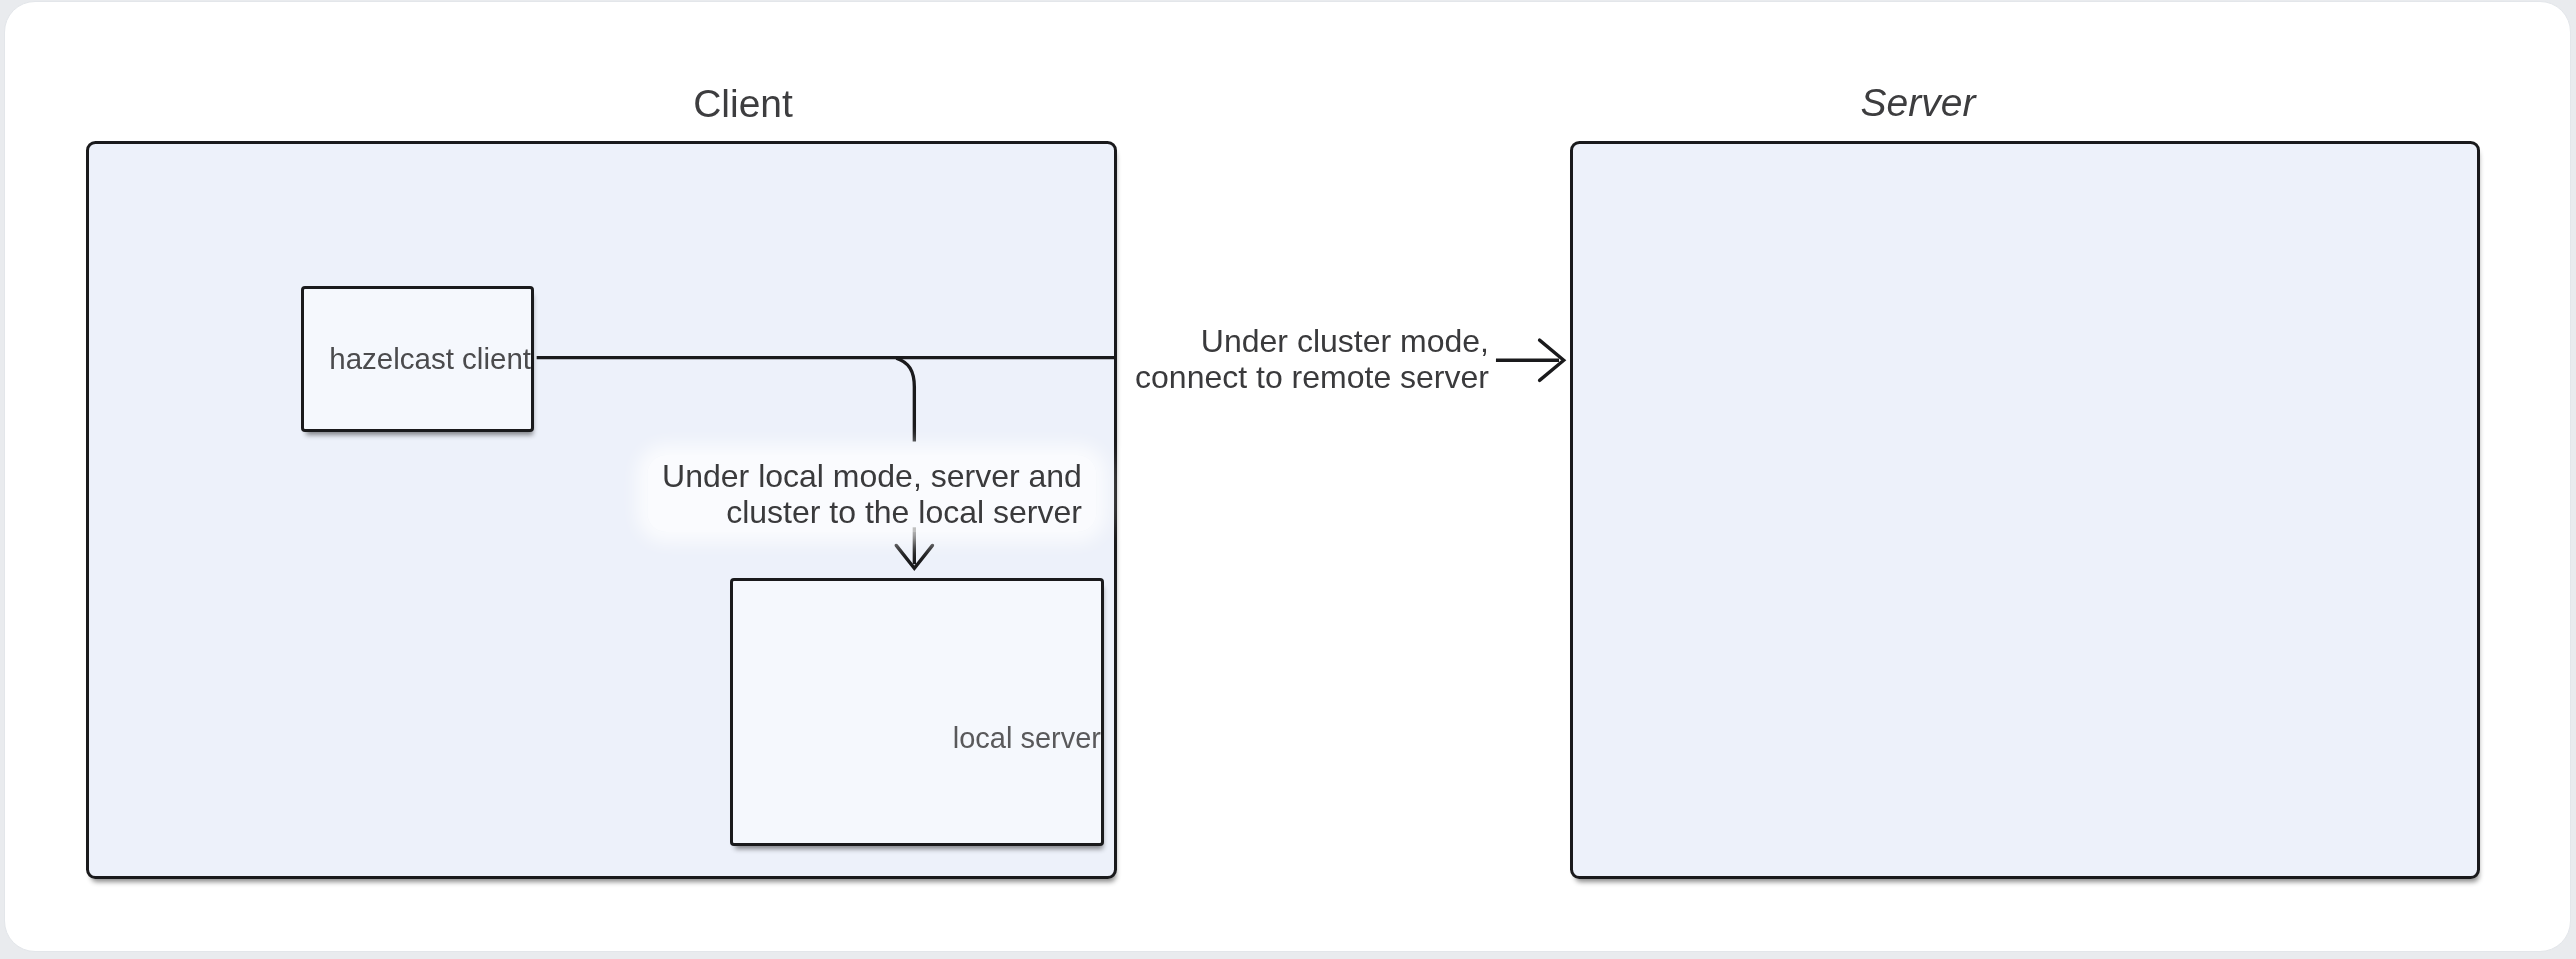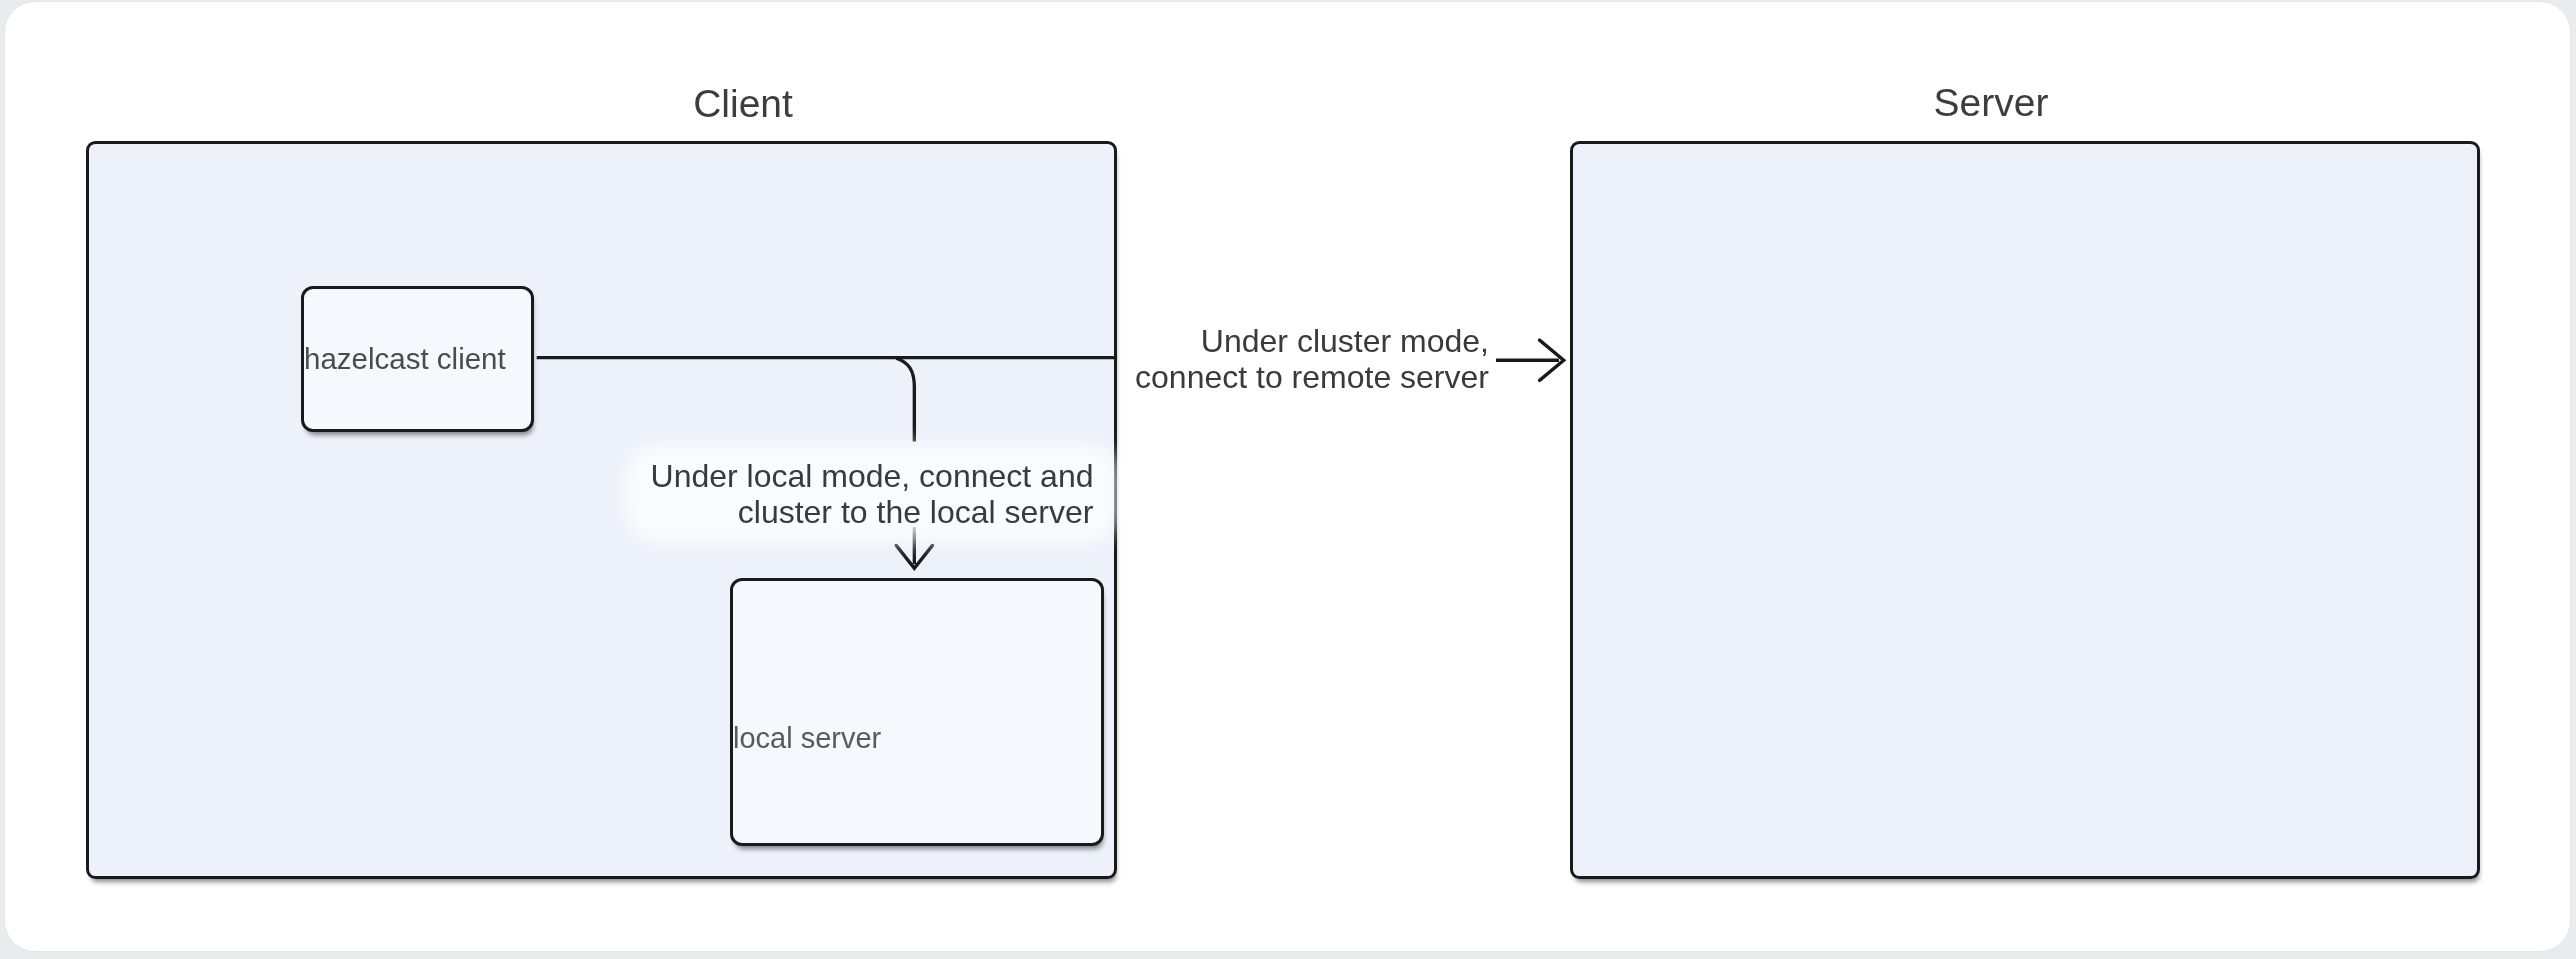--- a/index.html
+++ b/index.html
@@ -44,30 +44,30 @@
   .group-server { left: 1570px; top: 141px; width: 910px; height: 738px; }
   .group-title {
     position: absolute;
     transform: translateX(-50%);
     font-size: 39px;
     line-height: 44px;
     color: var(--text);
     white-space: nowrap;
   }
   .title-client { left: 743px; top: 82px; }
-  .title-server { left: 1991px; top: 81px; }
+  .title-server { left: 1918px; top: 81px; font-style: italic; }
   .node {
     position: absolute;
     background: var(--node-fill);
     border: 3.4px solid var(--stroke);
-    border-radius: 12px;
+    border-radius: 4px;
     box-shadow: 2px 6px 5.4px -3.4px rgba(0,0,0,0.45);
     display: flex;
     align-items: center;
-    justify-content: flex-start;
+    justify-content: flex-end;
   }
   .node-hazelcast { left: 301px;  top: 286px; width: 233px; height: 146px; }
   .node-localserver { left: 730px; top: 578px; width: 374px; height: 268px; }
   .node-label {
     font-size: 29.5px;
     color: #4b4b4d;
     white-space: nowrap;
   }
   .node-localserver .node-label {
     font-size: 29px;
@@ -142,18 +142,18 @@
   <div class="node node-localserver">
     <span class="node-label">local server</span>
   </div>
 
   <div class="edge-label edge-label-cluster">
     <div>Under cluster mode,</div>
     <div>connect to remote server</div>
   </div>
 
   <div class="edge-label edge-label-local">
-    <div>Under local mode, connect and</div>
+    <div>Under local mode, server and</div>
     <div>cluster to the local server</div>
   </div>
 
 </div>
 
 
 </body></html>

